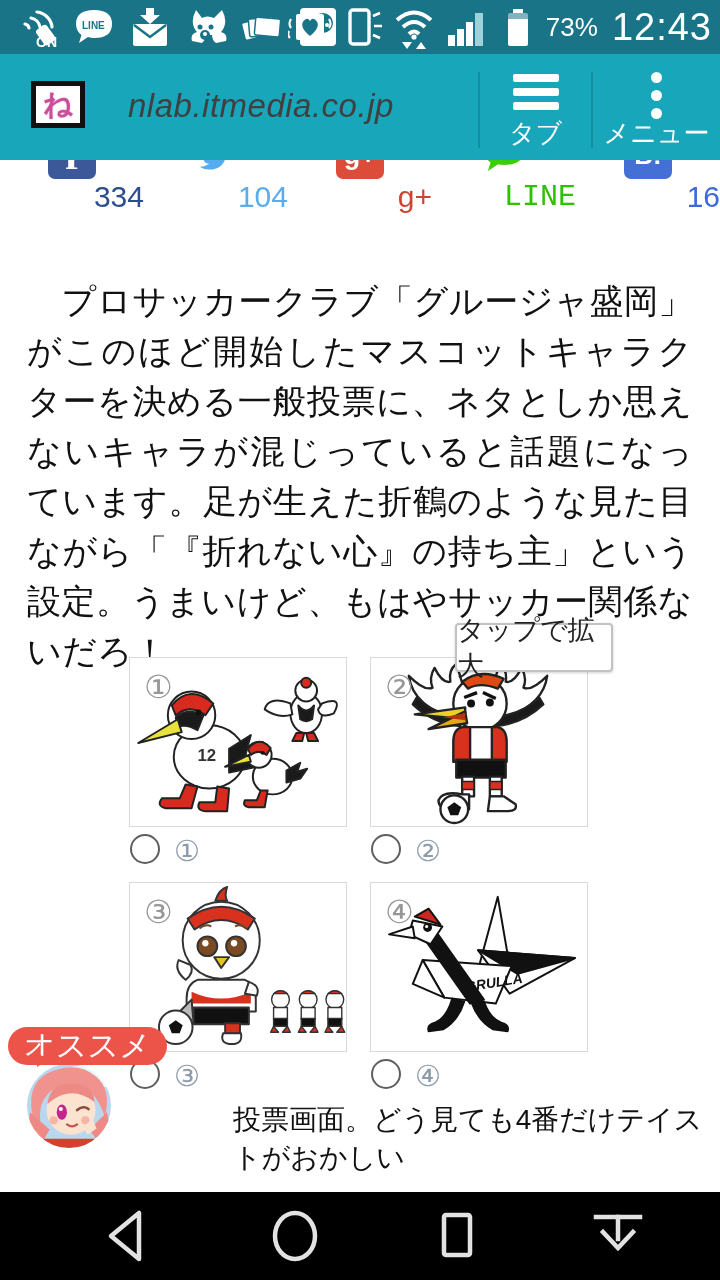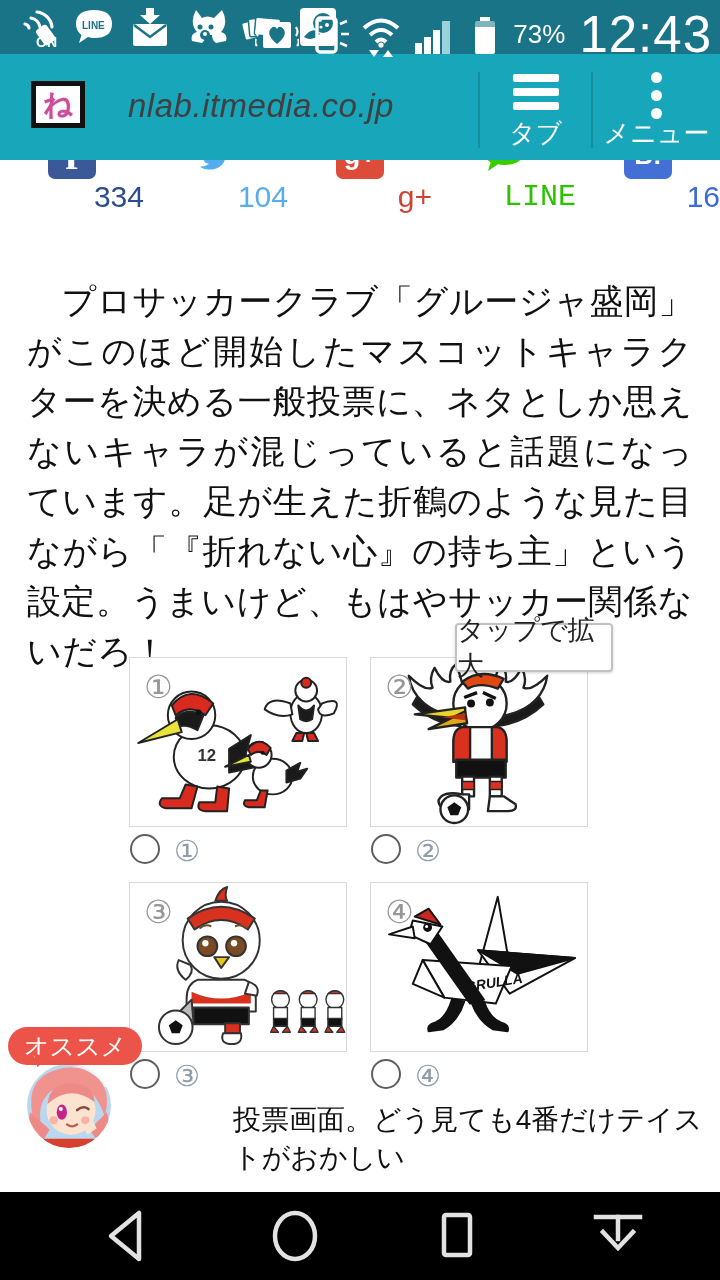--- a/index.html
+++ b/index.html
@@ -5,21 +5,21 @@
   html,body{margin:0;padding:0;background:#555;}
   *{box-sizing:border-box;font-family:"Liberation Sans","DejaVu Sans",sans-serif;}
   .screen{position:relative;width:720px;height:1280px;background:#fff;overflow:hidden;margin:0 auto;}
 
   
   .statusbar{position:absolute;left:0;top:0;width:720px;height:54px;background:#1a7488;z-index:30;}
   .sb-left{position:absolute;left:16px;top:5px;display:flex;gap:12px;align-items:center;}
   .sb-right{position:absolute;right:8px;top:5px;display:flex;gap:8px;align-items:center;}
   .sb-ic{width:44px;height:44px;display:block;}
   .sb-batt-pct{color:#fff;font-size:26px;margin-left:-2px;}
-  .sb-time{color:#fff;font-size:51px;font-weight:400;letter-spacing:1px;margin-left:6px;}
+  .sb-time{color:#fff;font-size:38px;font-weight:400;letter-spacing:1px;margin-left:6px;}
 
   
   .toolbar{position:absolute;left:0;top:54px;width:720px;height:106px;background:#17a6ba;z-index:20;}
   .favicon{position:absolute;left:31px;top:27px;width:54px;height:47px;background:#fff;border:5px solid #111;
            display:flex;align-items:center;justify-content:center;}
   .favicon span{color:#c94f9b;font-size:29px;font-weight:bold;text-shadow:0 0 2px #f3b9d9;}
   .urlbar{position:absolute;left:128px;top:33px;width:340px;height:44px;color:#404040;font-size:33px;letter-spacing:.5px;font-style:italic;}
   .tb-div{position:absolute;top:18px;width:2px;height:76px;background:rgba(0,0,0,.14);}
   .tb-btn{position:absolute;top:0;height:130px;color:#fff;text-align:center;text-decoration:underline;}
   .tb-btn .lbl{position:absolute;left:0;right:0;top:62px;font-size:26px;color:#fff;}
@@ -46,21 +46,21 @@
   .radio{position:absolute;left:0;top:0;width:30px;height:30px;border:2.5px solid #5f5f5f;border-radius:50%;background:#fff;}
   .radio-lbl{position:absolute;left:44px;top:0;font-size:29px;color:#8f9cab;}
   .tooltip{position:absolute;left:455px;top:623px;width:158px;height:49px;background:#fff;border:2px solid #c2c2c2;
            border-radius:4px;box-shadow:0 1px 3px rgba(0,0,0,.18);z-index:5;
            display:flex;align-items:center;justify-content:center;font-size:27px;color:#222;}
 
   
   .caption{position:absolute;left:233px;top:1101px;width:470px;font-size:28px;color:#111;}
   .avatar{position:absolute;left:24px;top:1061px;width:90px;height:90px;z-index:6;}
   .reco-bubble{position:absolute;left:8px;top:1027px;height:38px;padding:0 16px;background:#ec5449;border-radius:19px;
-               color:#fff;font-size:25px;line-height:38px;z-index:7;}
+               color:#fff;font-size:31px;line-height:38px;z-index:7;}
   .reco-bubble:after{content:"";position:absolute;left:22px;bottom:-10px;border:8px solid transparent;
                border-top:12px solid #ec5449;transform:rotate(18deg);}
 
   
   .navbar{position:absolute;left:0;top:1192px;width:720px;height:88px;background:#000;z-index:40;}
   .nav-ic{position:absolute;top:12px;width:64px;height:64px;}
 </style>
 </head>
 <body>
 

